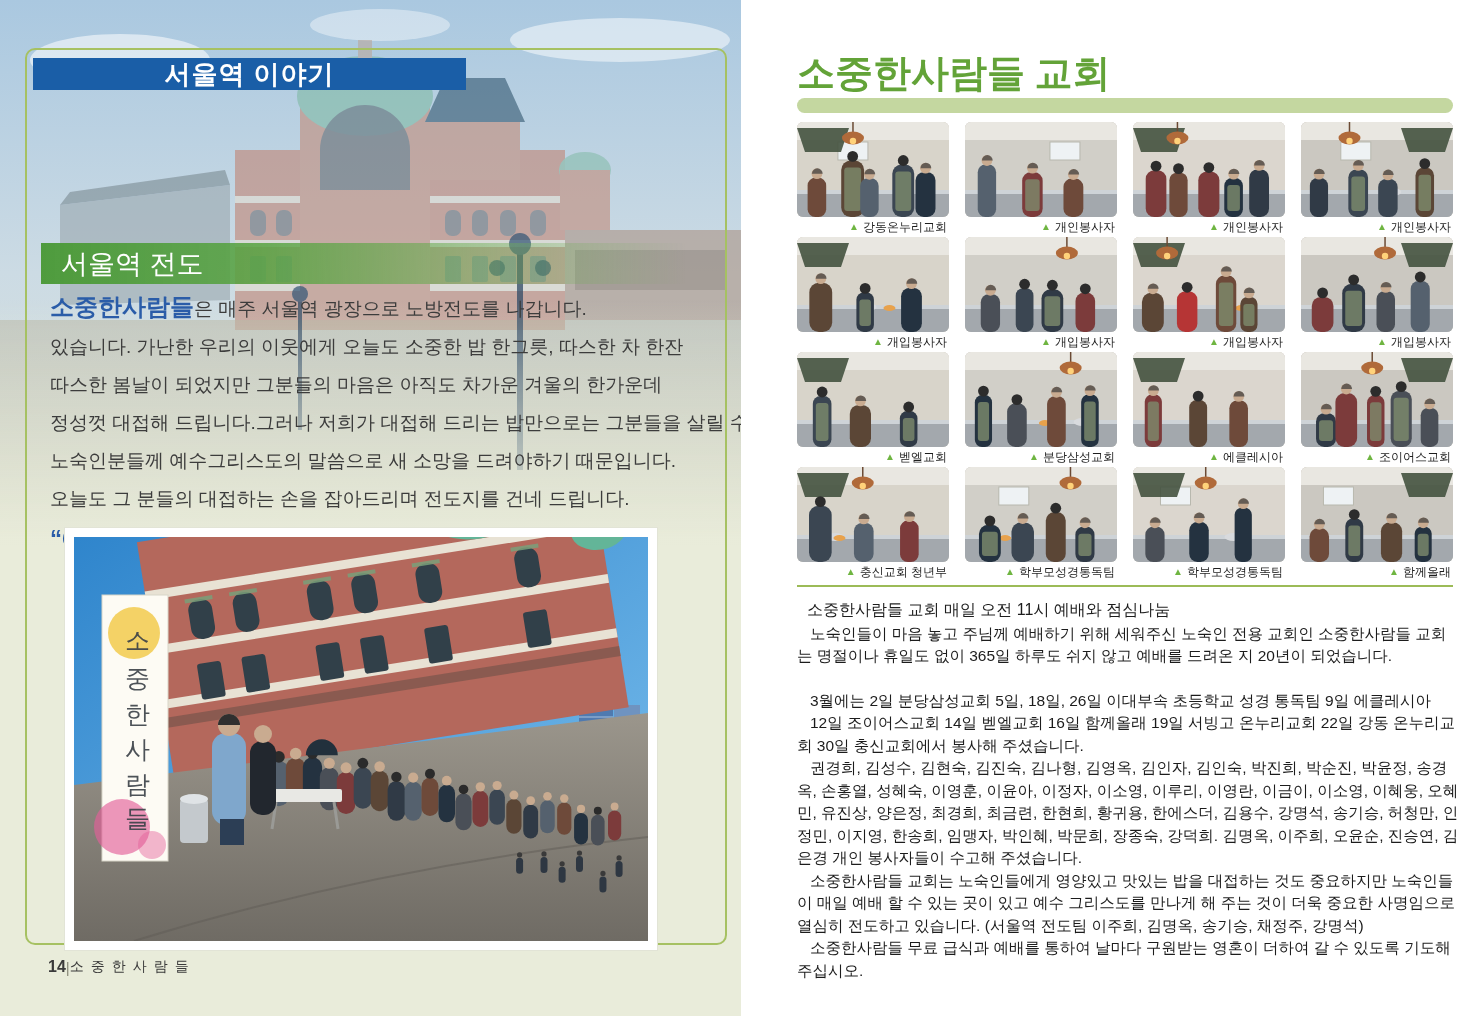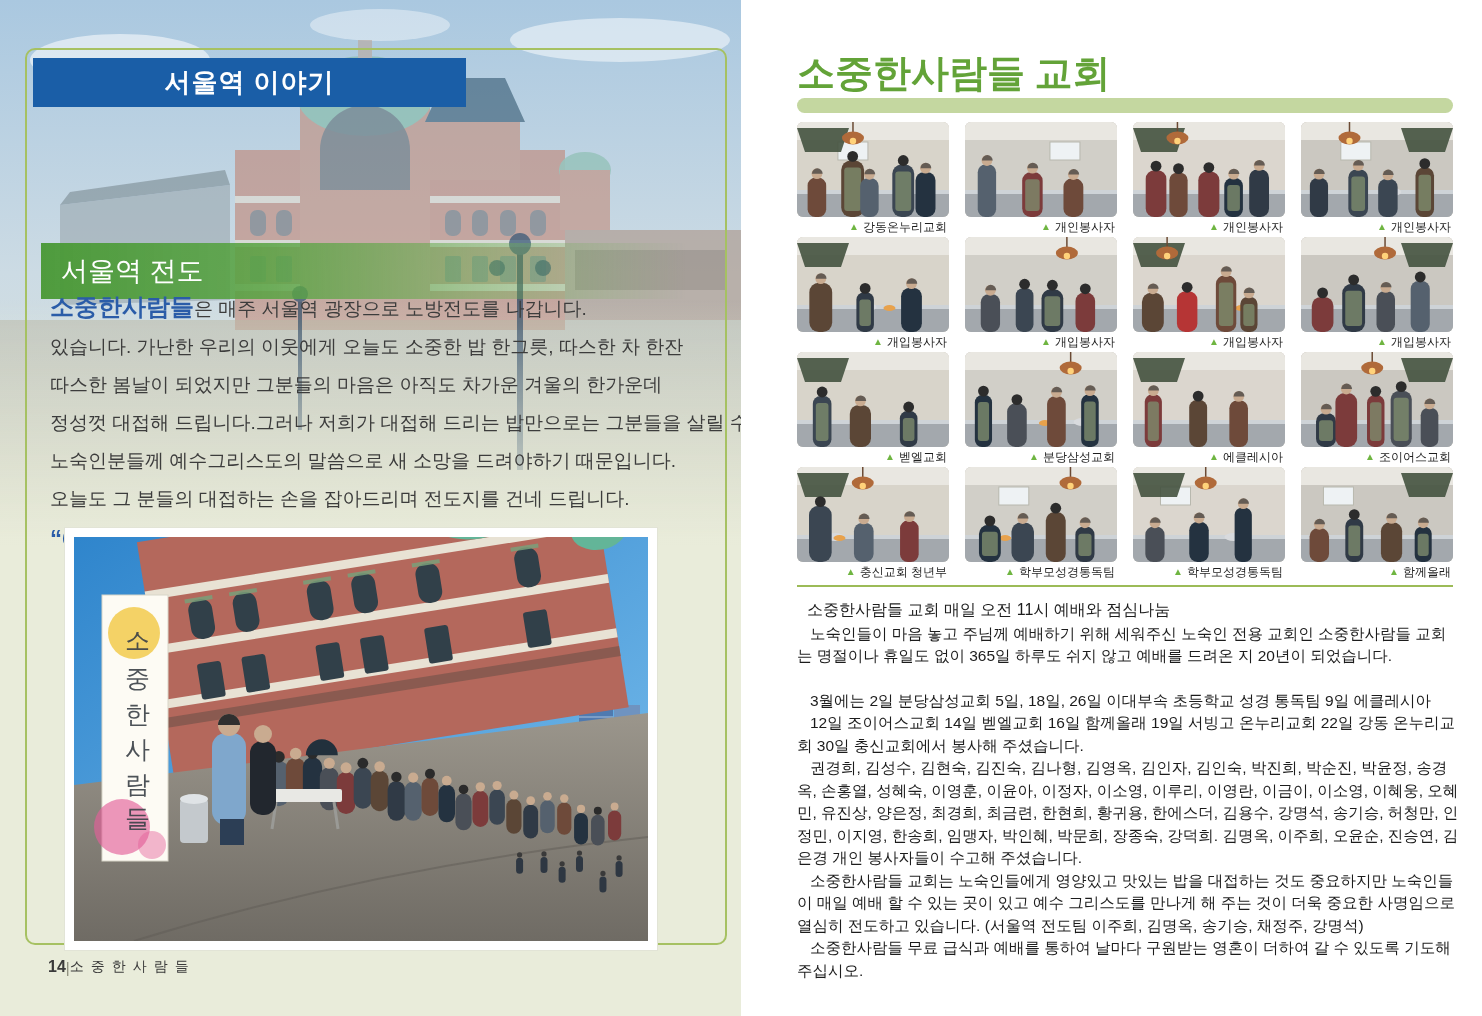--- a/index.html
+++ b/index.html
@@ -8,23 +8,23 @@
     --text-blue:#2a5ca8; --body:#3c3c3c;
   }
   *{margin:0;padding:0;box-sizing:border-box;}
   html,body{width:1482px;height:1016px;}
   body{position:relative;background:#ffffff;font-family:"Liberation Sans",sans-serif;overflow:hidden;}
 
   
   .left-page{position:absolute;left:0;top:0;width:741px;height:1016px;background:var(--left-bg);overflow:hidden;}
   .station-bg{position:absolute;left:0;top:0;width:741px;height:545px;}
   .frame-border{position:absolute;left:25px;top:48px;width:702px;height:897px;border:2px solid var(--frame);border-radius:10px;}
-  .title-banner{position:absolute;left:33px;top:58px;width:433px;height:49px;background:var(--banner-blue);
+  .title-banner{position:absolute;left:33px;top:58px;width:433px;height:32px;background:var(--banner-blue);
     color:#fff;font-size:26px;font-weight:bold;display:flex;align-items:center;justify-content:center;letter-spacing:1px;}
-  .section-label{position:absolute;left:41px;top:243px;width:645px;height:56px;
+  .section-label{position:absolute;left:41px;top:243px;width:645px;height:41px;
     background:linear-gradient(90deg, rgba(72,152,52,.95) 0%, rgba(88,163,66,.85) 35%, rgba(110,175,84,.45) 70%, rgba(130,185,100,0) 100%);
     color:#fff;font-size:27px;display:flex;align-items:center;padding-left:20px;}
   .intro{position:absolute;left:50px;top:288px;width:645px;color:var(--body);font-size:19px;}
   .intro-line{line-height:38px;white-space:nowrap;}
   .intro .highlight{color:var(--text-blue);font-weight:bold;font-size:24px;}
   .intro .quote{color:var(--text-blue);font-weight:bold;font-size:24px;line-height:42px;}
   .main-photo{position:absolute;left:65px;top:528px;width:592px;height:422px;background:#fff;padding:9px;box-shadow:0 0 0 1px #e2e4d6;}
   .main-photo-inner{position:relative;width:574px;height:404px;overflow:hidden;}
   .banner-text{position:absolute;left:36px;top:78px;width:44px;height:250px;writing-mode:vertical-rl;text-orientation:upright;
     font-family:"Liberation Serif",serif;font-size:25px;letter-spacing:10px;color:#3a4047;opacity:.9;}

